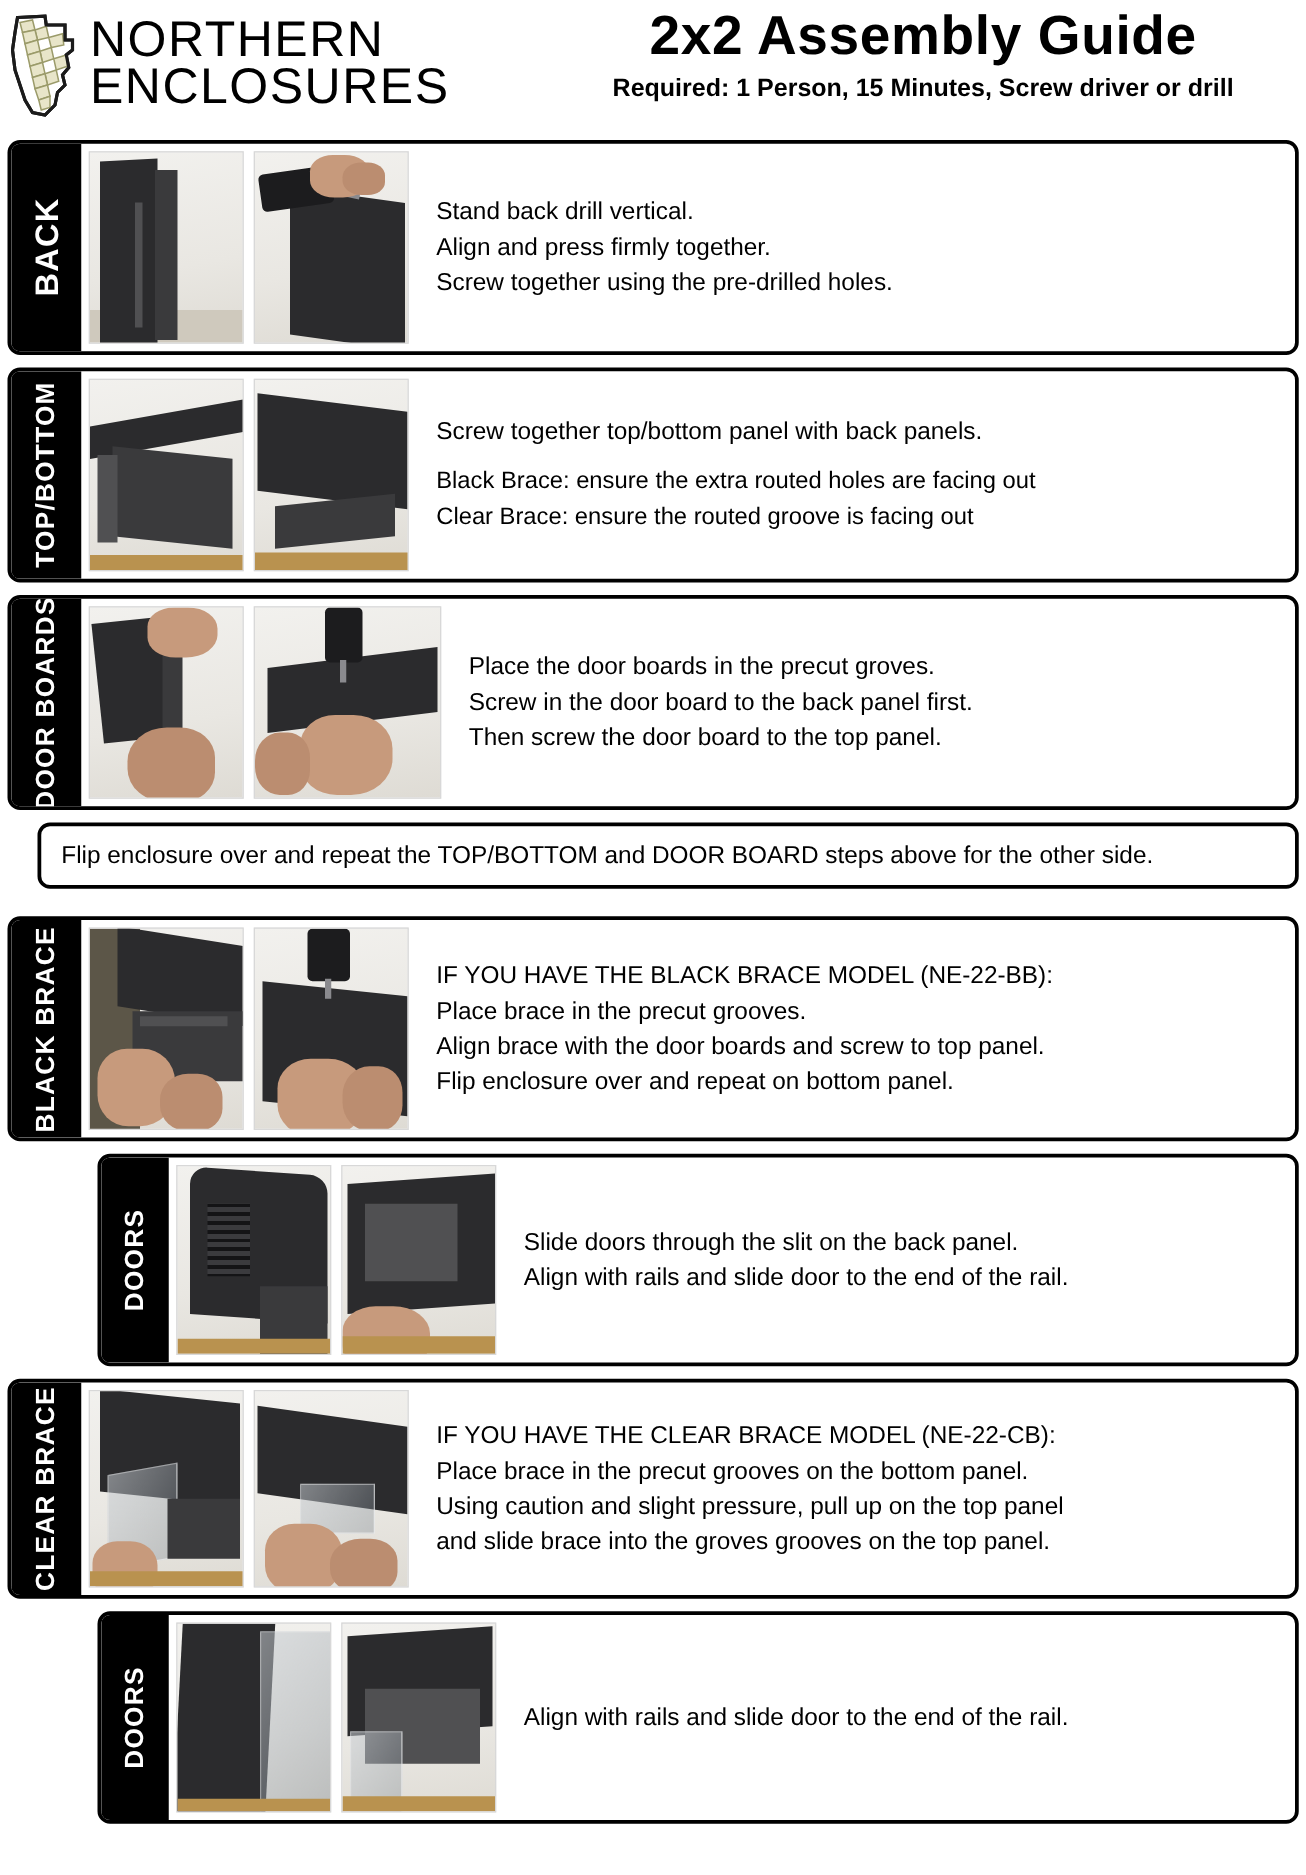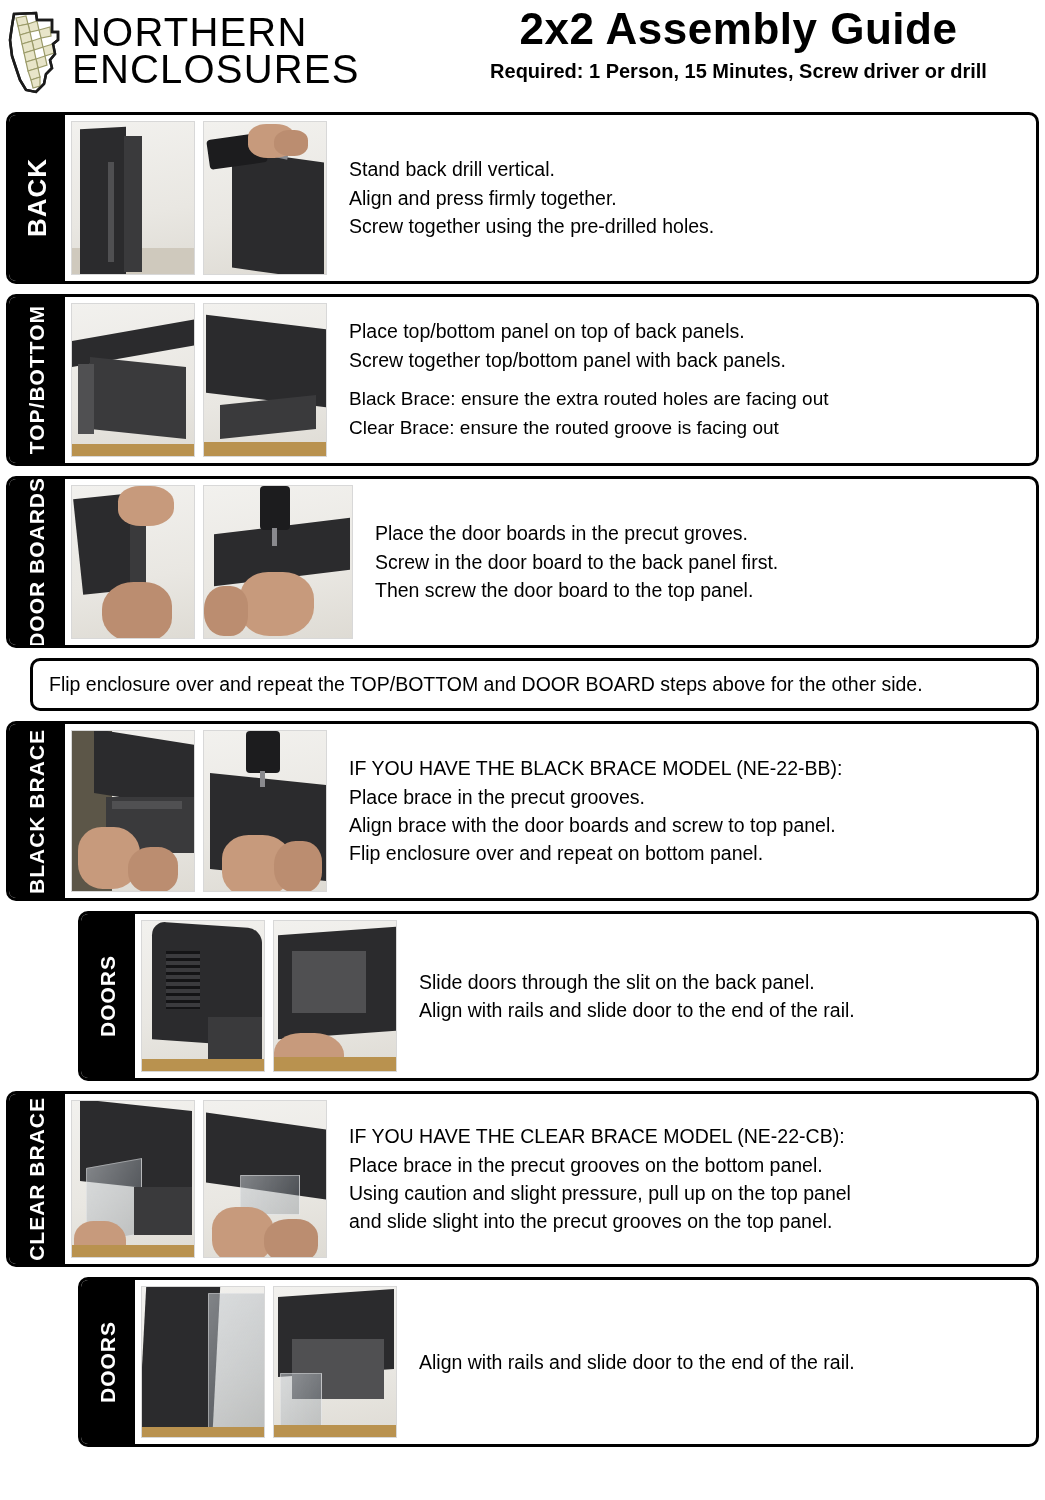--- a/index.html
+++ b/index.html
@@ -137,21 +137,21 @@
     font-size: 16.5px;
     letter-spacing: 0.1px;
     margin-top: 14px;
   }
   .spacer-sm { height: 10px; }
 
   
   .flip-note {
     border: 3px solid #000;
     border-radius: 10px;
-    margin: 0 6px 10px 30px;
+    margin: 0 6px 22px 30px;
     padding: 12px 16px;
     font-family: "Liberation Sans", sans-serif;
     font-size: 19.5px;
     white-space: nowrap;
   }
 
   
   .step.indent {
     margin-left: 78px;
   }
@@ -251,21 +251,20 @@
       <div class="wood" style="left:0;bottom:0;width:126px;height:12px"></div>
     </div>
     <div class="photo" style="width:124px">
       <div class="wall"></div>
       <div class="panel-dark" style="left:2px;top:18px;width:120px;height:78px;transform:skewY(7deg)"></div>
       <div class="panel-dark2" style="left:16px;top:96px;width:96px;height:34px;transform:skewY(-6deg)"></div>
       <div class="wood" style="left:0;bottom:0;width:126px;height:14px"></div>
     </div>
   </div>
   <div class="text-col">
-    <div class="line">Place top/bottom panel on top of back panels.</div>
     <div class="line">Screw together top/bottom panel with back panels.</div>
     <div class="spacer-sm"></div>
     <div class="line small">Black Brace: ensure the extra routed holes are facing out</div>
     <div class="line small">Clear Brace: ensure the routed groove is facing out</div>
   </div>
 </div>
 
 <div class="step" style="height:172px">
   <div class="tab small">
     <span>DOOR BOARDS</span>
@@ -371,21 +370,21 @@
       <div class="panel-dark" style="left:2px;top:20px;width:120px;height:70px;transform:skewY(8deg)"></div>
       <div class="glass" style="left:36px;top:74px;width:60px;height:40px"></div>
       <div class="hand" style="left:8px;top:106px;width:62px;height:56px"></div>
       <div class="hand2" style="left:60px;top:118px;width:54px;height:44px"></div>
     </div>
   </div>
   <div class="text-col">
     <div class="line">IF YOU HAVE THE CLEAR BRACE MODEL (NE-22-CB):</div>
     <div class="line">Place brace in the precut grooves on the bottom panel.</div>
     <div class="line">Using caution and slight pressure, pull up on the top panel</div>
-    <div class="line">and slide slight into the precut grooves on the top panel.</div>
+    <div class="line">and slide brace into the groves grooves on the top panel.</div>
   </div>
 </div>
 
 <div class="step indent" style="height:170px">
   <div class="tab small">
     <span>DOORS</span>
   </div>
   <div class="photos">
     <div class="photo" style="width:124px">
       <div class="wall"></div>

